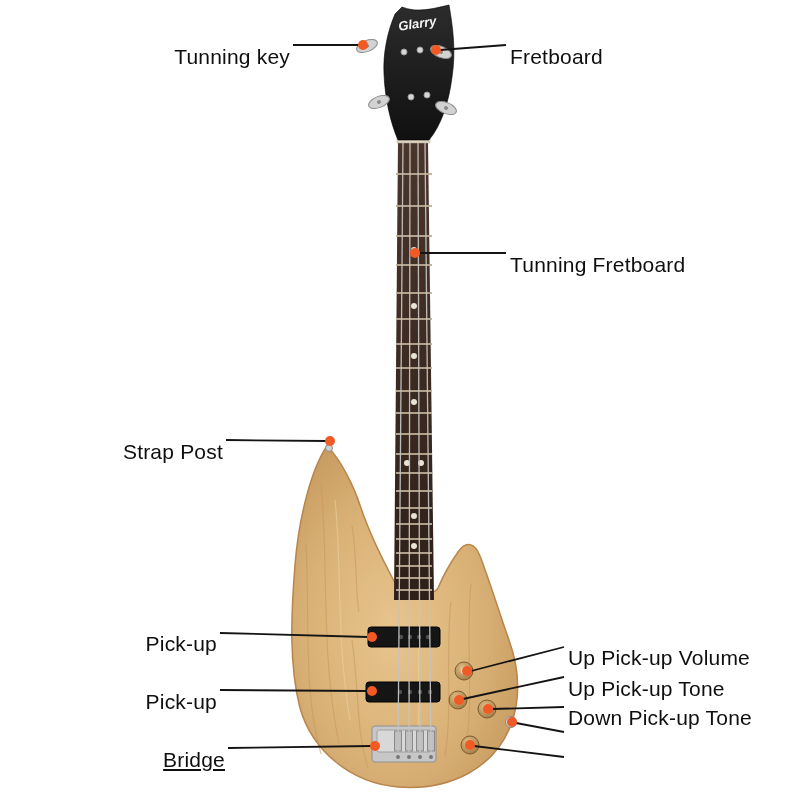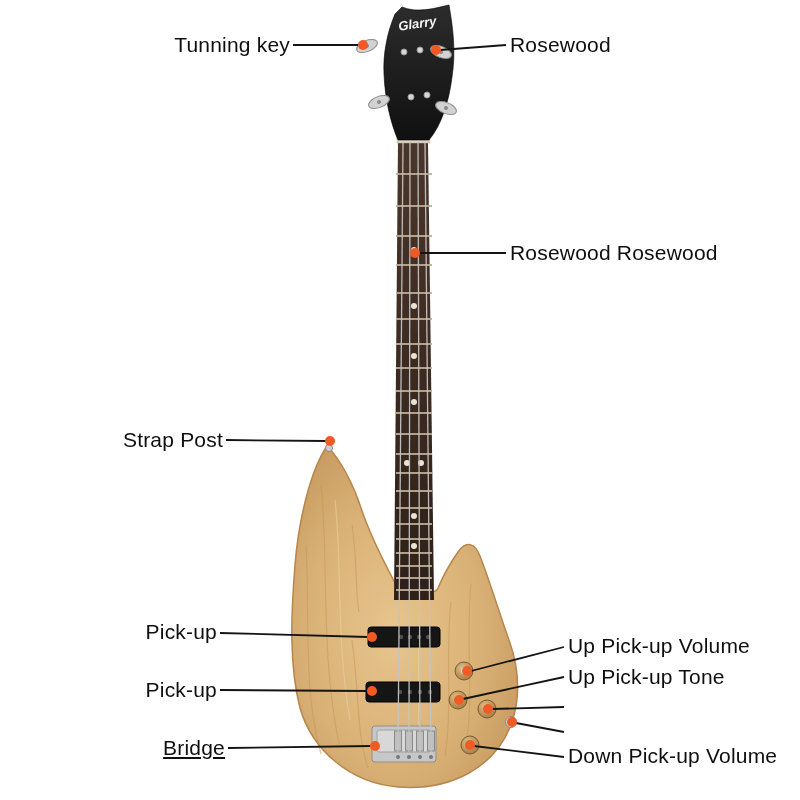--- a/index.html
+++ b/index.html
@@ -3,21 +3,21 @@
 <meta charset="utf-8">
 <style>
   html,body { margin:0; padding:0; background:#ffffff; }
   .canvas {
     position:relative; width:800px; height:800px; background:#ffffff;
     font-family:"Liberation Sans", sans-serif; overflow:hidden;
   }
   .canvas svg { position:absolute; left:0; top:0; }
   .label {
     position:absolute; font-size:21px; color:#0f0f0f;
-    white-space:nowrap; transform:translateY(-50%); letter-spacing:0.2px;
+    white-space:nowrap; transform:translateY(-50%); letter-spacing:0.2px;margin-top:12px;
   }
   .anchor-right { text-align:right; }
 </style>
 </head>
 <body>
 
 <div class="canvas">
 
   <svg width="800" height="800" viewBox="0 0 800 800">
     <defs>
@@ -199,22 +199,22 @@
       <circle cx="375" cy="746" r="5" fill="#f15a24"></circle>
       <circle cx="467" cy="671" r="5" fill="#f15a24"></circle>
       <circle cx="459" cy="700" r="5" fill="#f15a24"></circle>
       <circle cx="488" cy="709" r="5" fill="#f15a24"></circle>
       <circle cx="512" cy="722" r="5" fill="#f15a24"></circle>
       <circle cx="470" cy="745" r="5" fill="#f15a24"></circle>
     </g>
   </svg>
 
   <div class="label anchor-right" style="right:510px; top:45px;">Tunning key</div>
-  <div class="label" style="left:510px; top:45px;">Rosewood</div>
-  <div class="label" style="left:510px; top:253px;">Rosewood Rosewood</div>
+  <div class="label" style="left:510px; top:45px;">Fretboard</div>
+  <div class="label" style="left:510px; top:253px;">Tunning Fretboard</div>
   <div class="label anchor-right" style="right:577px; top:440px;text-align:center;">Strap Post</div>
   <div class="label anchor-right" style="right:583px; top:632px;">Pick-up</div>
   <div class="label anchor-right" style="right:583px; top:690px;">Pick-up</div>
   <div class="label anchor-right" style="right:575px; top:748px;text-decoration:underline;">Bridge</div>
   <div class="label" style="left:568px; top:677px;">Up Pick-up Tone</div>
   <div class="label" style="left:568px; top:646px;">Up Pick-up Volume</div>
-  <div class="label" style="left:568px; top:756px;">Down Pick-up Volume</div>
+  <div class="label" style="left:568px; top:706px;">Down Pick-up Tone</div>
 </div>
 
 </body></html>

